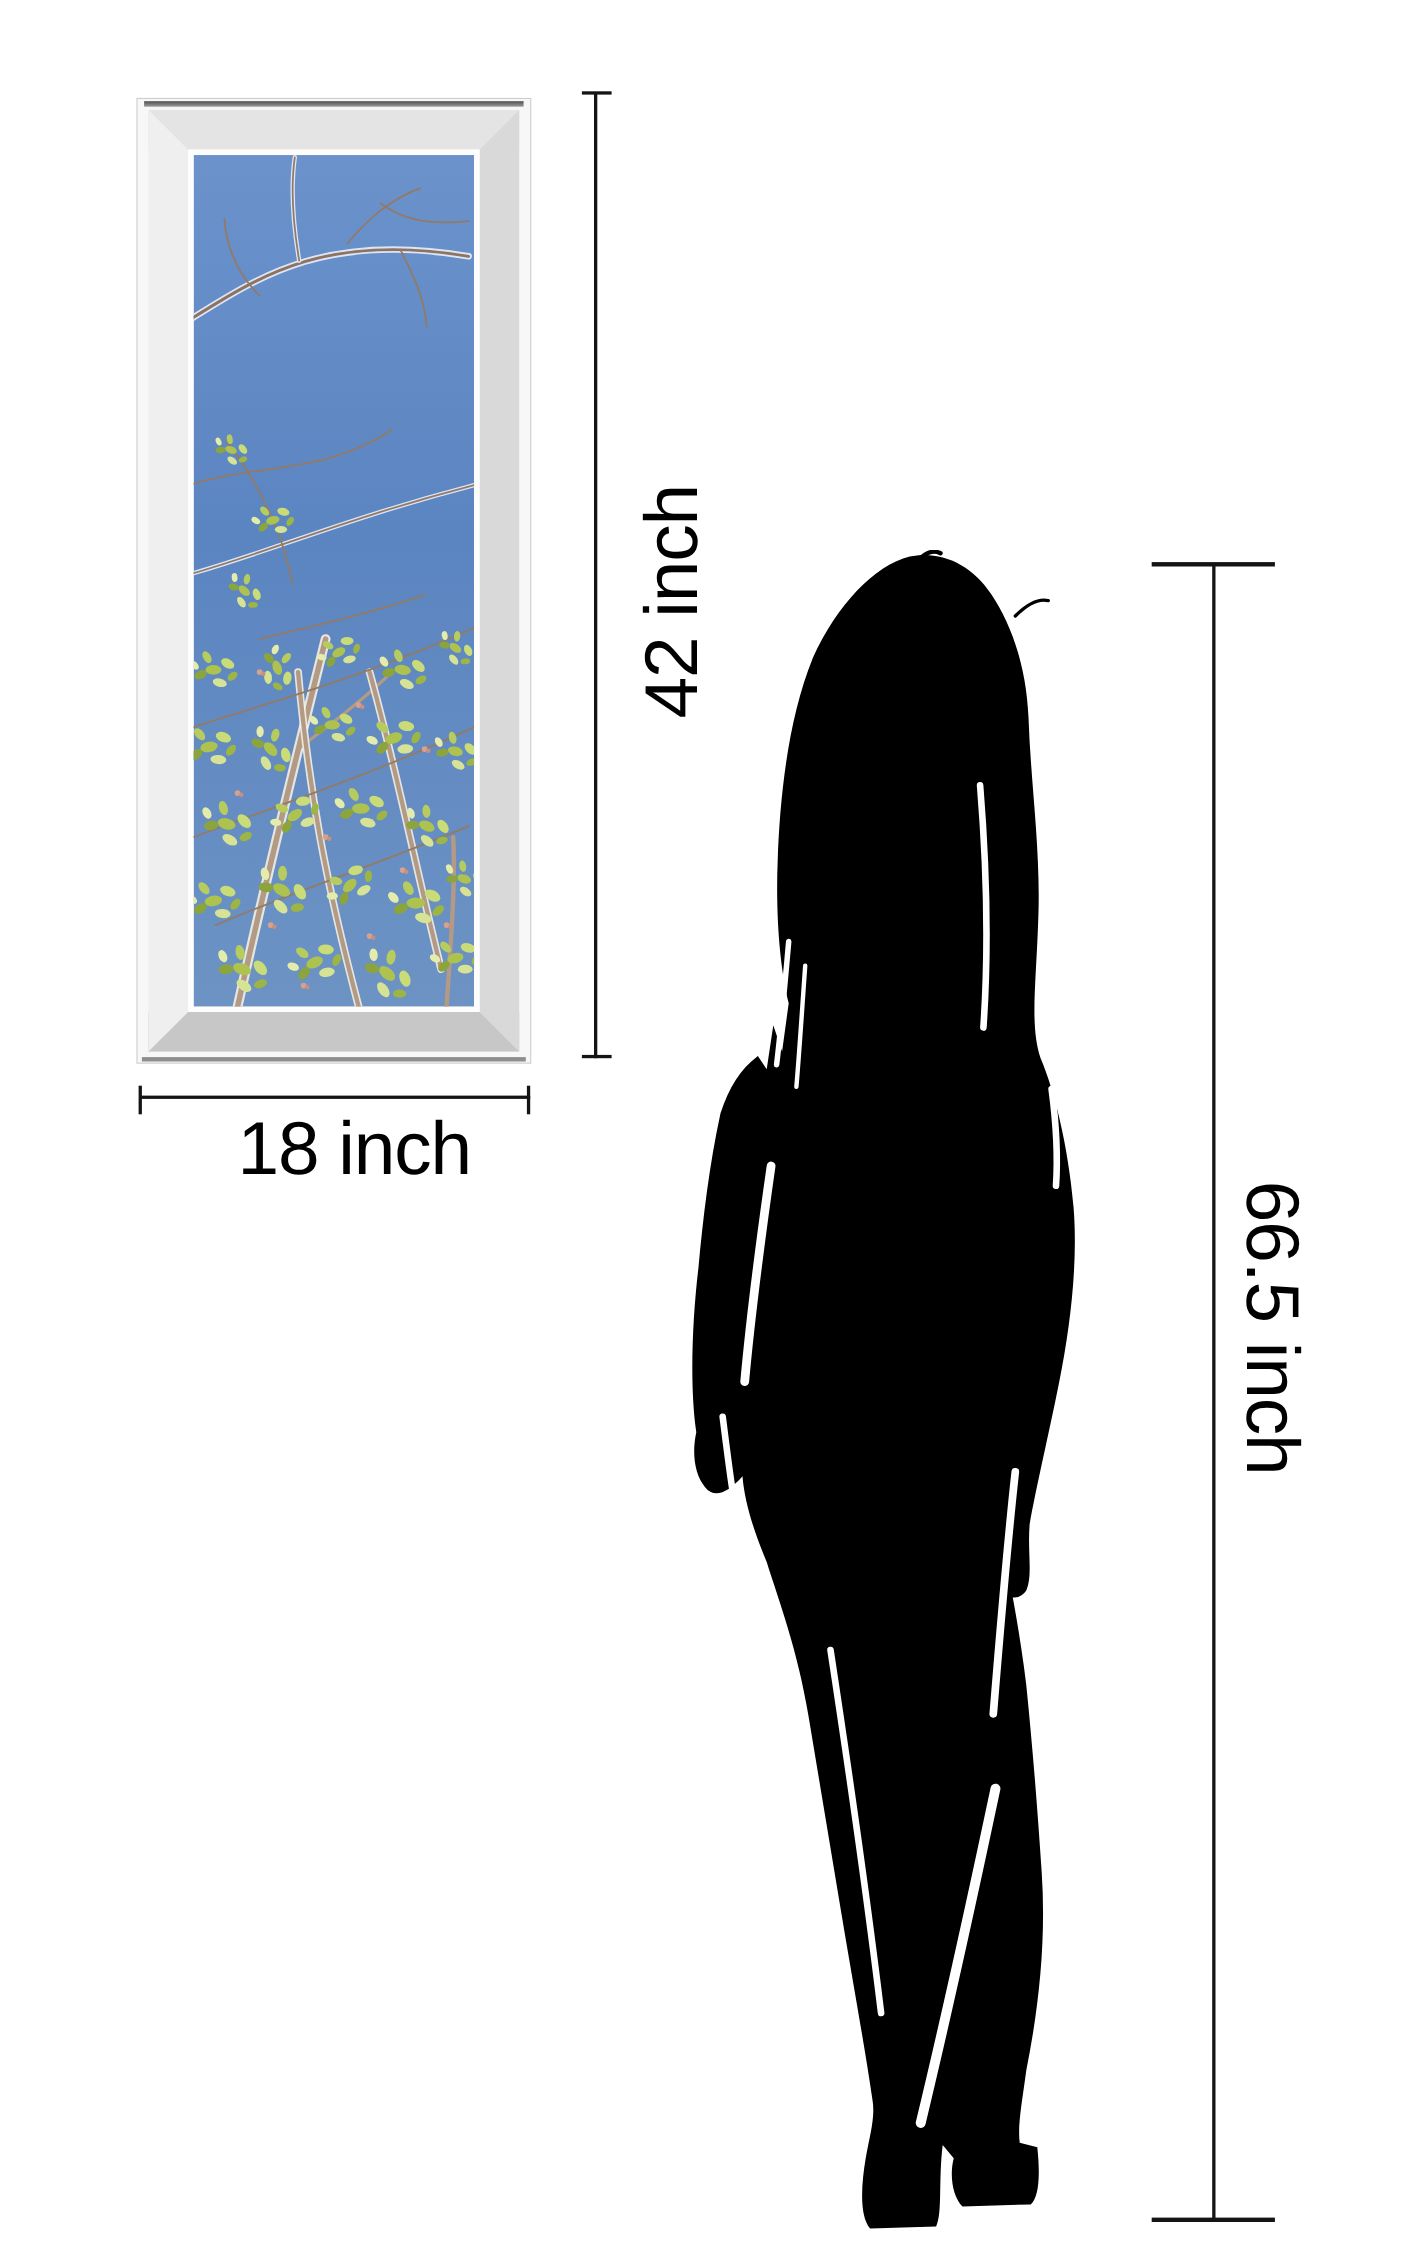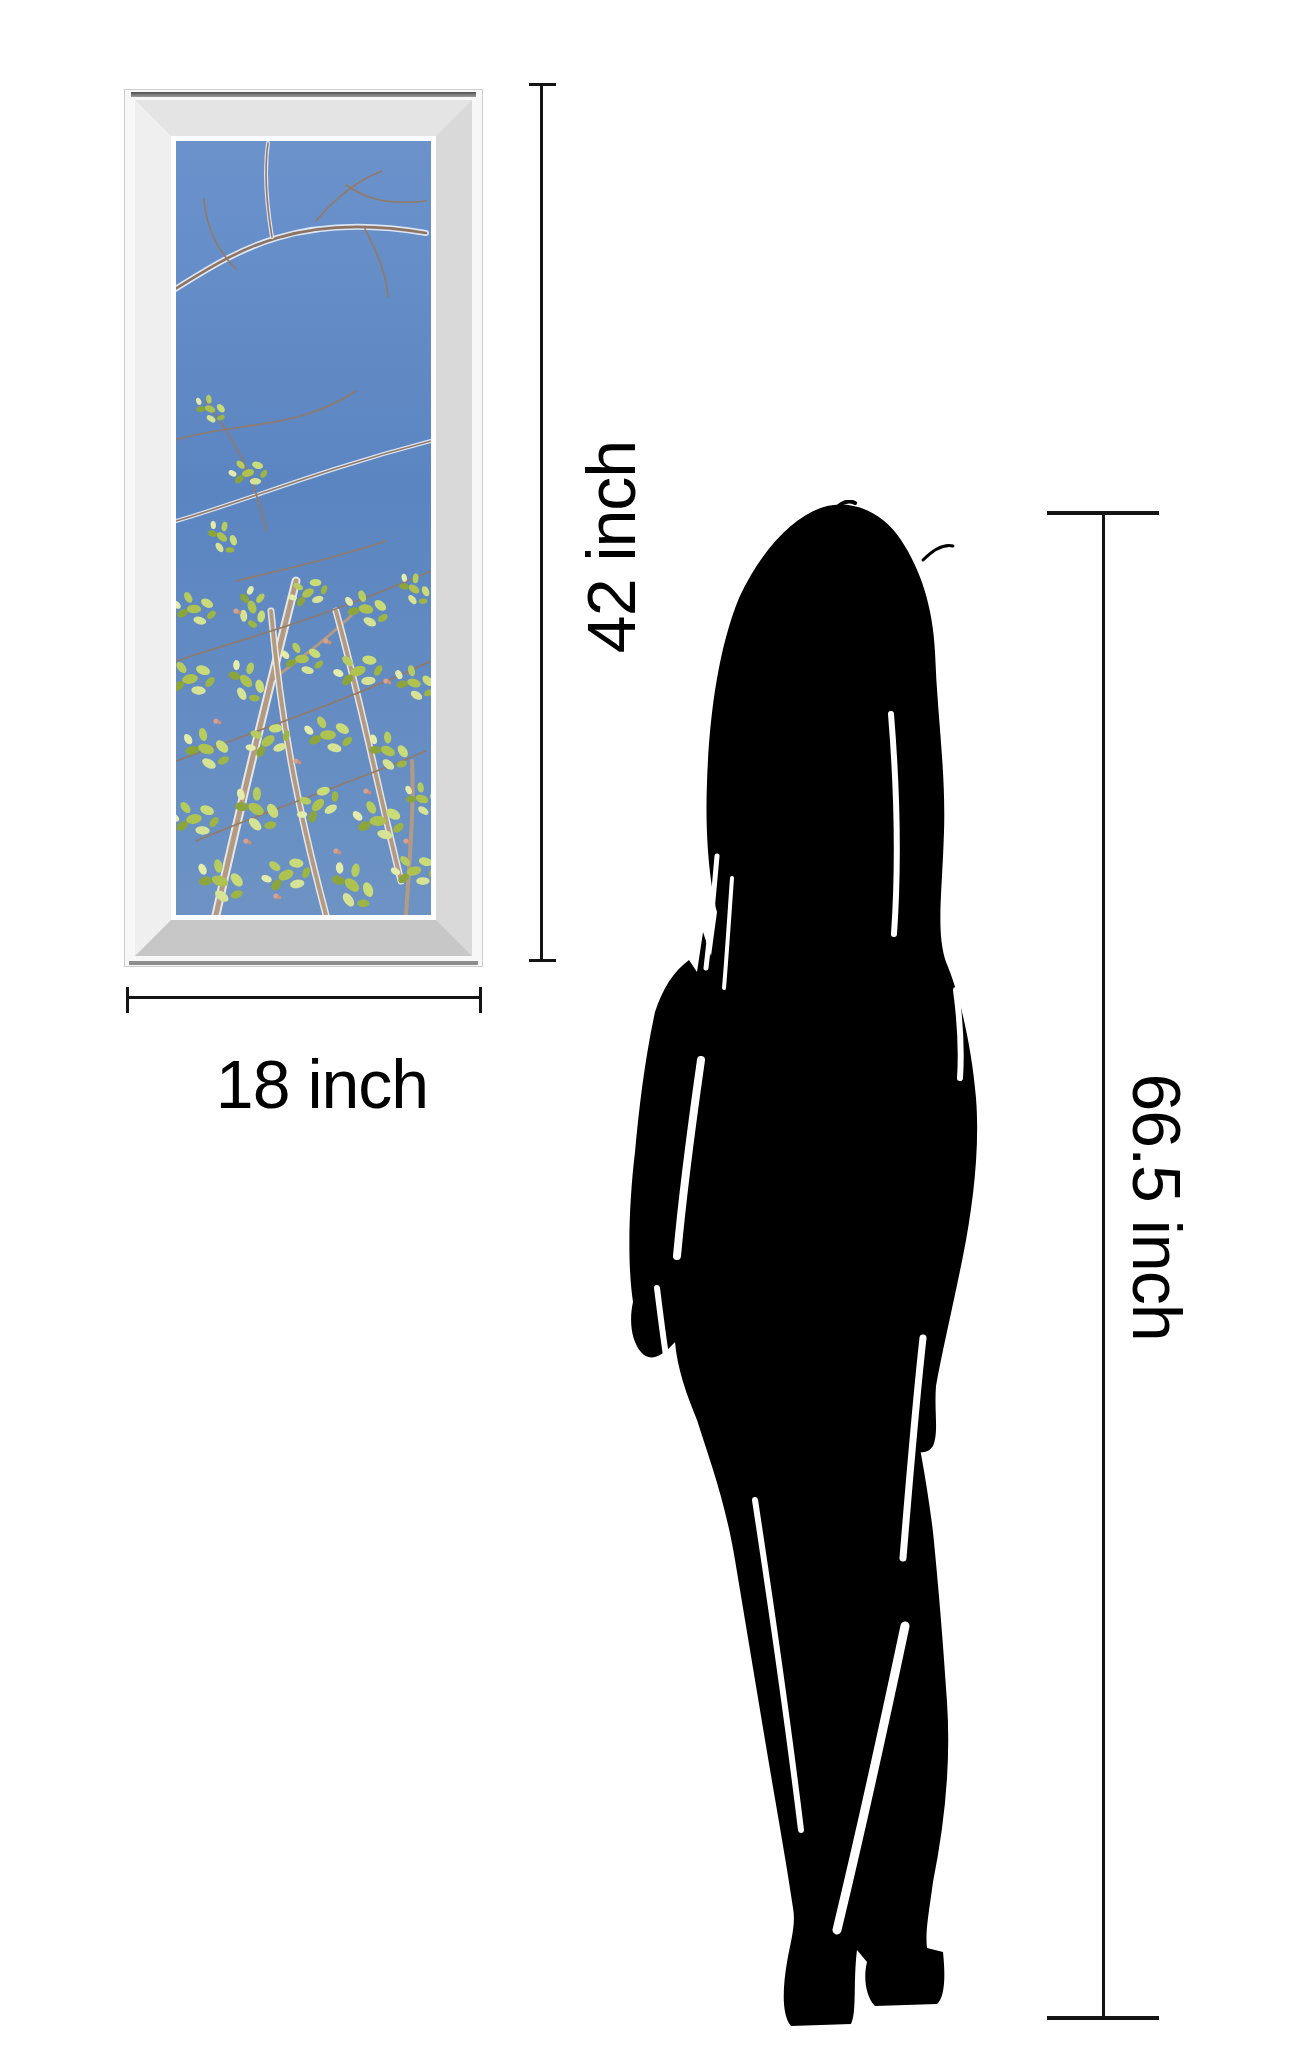--- a/index.html
+++ b/index.html
@@ -160,21 +160,21 @@
   </div>
 
   <div class="dim" style="left:540px; top:85px; width:3px; height:877px;"></div>
   <div class="dim" style="left:529px; top:83px; width:27px; height:3px;"></div>
   <div class="dim" style="left:529px; top:959px; width:27px; height:3px;"></div>
   <div class="dim-label rot-ccw" style="left:611px; top:547px;">42 inch</div>
 
   <div class="dim" style="left:127px; top:996px; width:355px; height:3px;"></div>
   <div class="dim" style="left:126px; top:987px; width:3px; height:26px;"></div>
   <div class="dim" style="left:479px; top:987px; width:3px; height:26px;"></div>
-  <div class="dim-label center" style="left:322px; top:1084px;">18 inch</div>
+  <div class="dim-label center" style="left:322px; top:1044px;">18 inch</div>
 
   <svg class="silhouette" viewBox="0 0 385 1530" role="img">
     <path style="fill:var(--silhouette,#000)" d="
       M222,6
       C248,0 278,12 296,40
       C316,70 328,108 330,152
       C332,212 341,272 339,332
       C337,396 331,432 341,462
       C353,490 366,540 371,598
       C375,648 368,706 358,756

